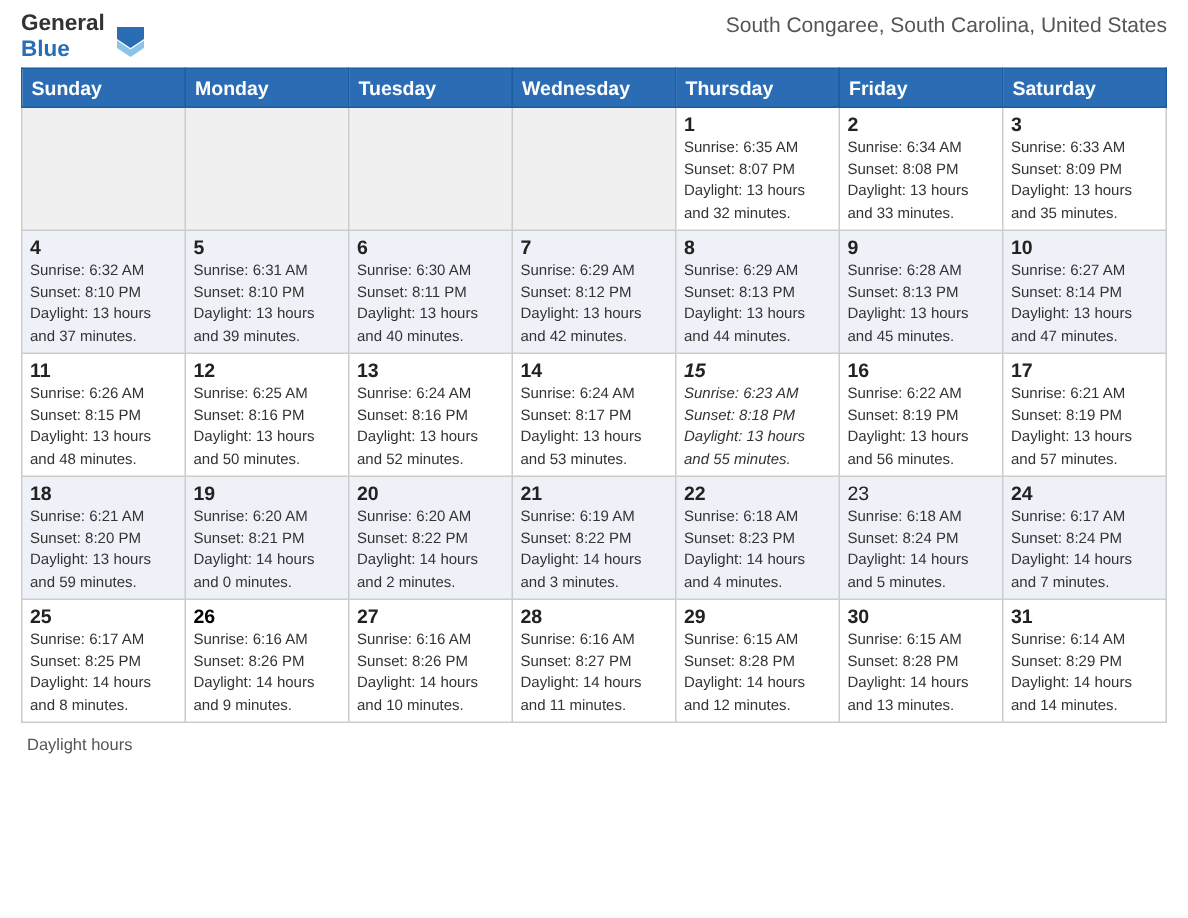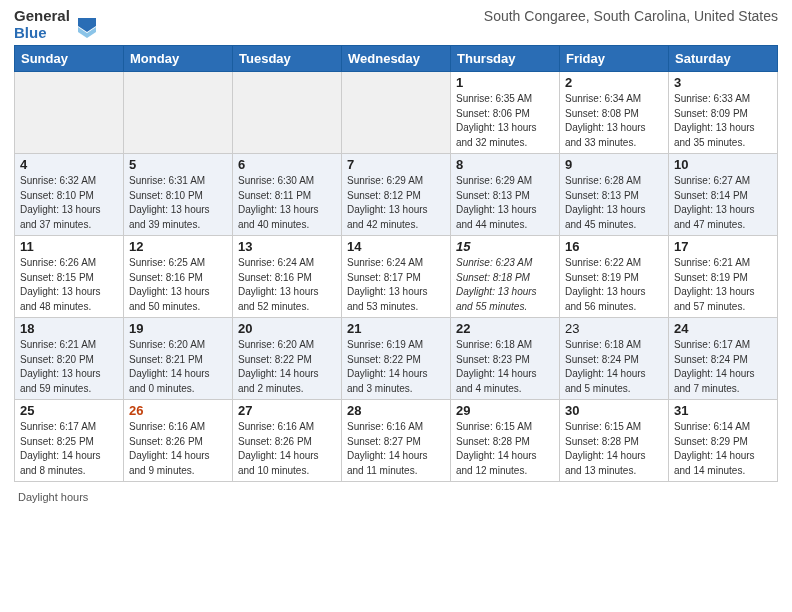--- a/index.html
+++ b/index.html
@@ -39,21 +39,21 @@
     </thead>
     <tbody id="calendar-body">
     <tr>
           <td style="border: 1px solid rgb(204, 204, 204); vertical-align: top; padding: 3px 5px; width: 14.2857%; font-size: 10.5px; color: rgb(51, 51, 51); background: rgb(240, 240, 240);"></td>
           <td style="border: 1px solid rgb(204, 204, 204); vertical-align: top; padding: 3px 5px; width: 14.2857%; font-size: 10.5px; color: rgb(51, 51, 51); background: rgb(240, 240, 240);"></td>
           <td style="border: 1px solid rgb(204, 204, 204); vertical-align: top; padding: 3px 5px; width: 14.2857%; font-size: 10.5px; color: rgb(51, 51, 51); background: rgb(240, 240, 240);"></td>
           <td style="border: 1px solid rgb(204, 204, 204); vertical-align: top; padding: 3px 5px; width: 14.2857%; font-size: 10.5px; color: rgb(51, 51, 51); background: rgb(240, 240, 240);"></td>
           <td style="border: 1px solid rgb(204, 204, 204); vertical-align: top; padding: 3px 5px; width: 14.2857%; font-size: 10.5px; color: rgb(51, 51, 51); background: rgb(255, 255, 255);">
             <div style="font-size: 13px; font-weight: bold; color: rgb(34, 34, 34); margin-bottom: 2px;">1</div>
             <div style="font-size: 10px; color: rgb(51, 51, 51); line-height: 1.45;">Sunrise: 6:35 AM</div>
-            <div style="font-size: 10px; color: rgb(51, 51, 51); line-height: 1.45;">Sunset: 8:06 PM</div>
+            <div style="font-size: 10px; color: rgb(51, 51, 51); line-height: 1.45;">Sunset: 8:07 PM</div>
             <div style="font-size: 10px; color: rgb(51, 51, 51); line-height: 1.45;">Daylight: 13 hours and 32 minutes.</div>
           </td>
           <td style="border: 1px solid rgb(204, 204, 204); vertical-align: top; padding: 3px 5px; width: 14.2857%; font-size: 10.5px; color: rgb(51, 51, 51); background: rgb(255, 255, 255);">
             <div style="font-size: 13px; font-weight: bold; color: rgb(34, 34, 34); margin-bottom: 2px;">2</div>
             <div style="font-size: 10px; color: rgb(51, 51, 51); line-height: 1.45;">Sunrise: 6:34 AM</div>
             <div style="font-size: 10px; color: rgb(51, 51, 51); line-height: 1.45;">Sunset: 8:08 PM</div>
             <div style="font-size: 10px; color: rgb(51, 51, 51); line-height: 1.45;">Daylight: 13 hours and 33 minutes.</div>
           </td>
           <td style="border: 1px solid rgb(204, 204, 204); vertical-align: top; padding: 3px 5px; width: 14.2857%; font-size: 10.5px; color: rgb(51, 51, 51); background: rgb(255, 255, 255);">
             <div style="font-size: 13px; font-weight: bold; color: rgb(34, 34, 34); margin-bottom: 2px;">3</div>
@@ -195,21 +195,21 @@
           </td>
         </tr>
         <tr>
           <td style="border: 1px solid rgb(204, 204, 204); vertical-align: top; padding: 3px 5px; width: 14.2857%; font-size: 10.5px; color: rgb(51, 51, 51); background: rgb(255, 255, 255);">
             <div style="font-size: 13px; font-weight: bold; color: rgb(34, 34, 34); margin-bottom: 2px;">25</div>
             <div style="font-size: 10px; color: rgb(51, 51, 51); line-height: 1.45;">Sunrise: 6:17 AM</div>
             <div style="font-size: 10px; color: rgb(51, 51, 51); line-height: 1.45;">Sunset: 8:25 PM</div>
             <div style="font-size: 10px; color: rgb(51, 51, 51); line-height: 1.45;">Daylight: 14 hours and 8 minutes.</div>
           </td>
           <td style="border: 1px solid rgb(204, 204, 204); vertical-align: top; padding: 3px 5px; width: 14.2857%; font-size: 10.5px; color: rgb(51, 51, 51); background: rgb(255, 255, 255);">
-            <div style="font-size: 13px; font-weight: bold; color: #c2410c; margin-bottom: 2px;">26</div>
+            <div style="font-size: 13px; font-weight: bold; color: #000000; margin-bottom: 2px;">26</div>
             <div style="font-size: 10px; color: rgb(51, 51, 51); line-height: 1.45;">Sunrise: 6:16 AM</div>
             <div style="font-size: 10px; color: rgb(51, 51, 51); line-height: 1.45;">Sunset: 8:26 PM</div>
             <div style="font-size: 10px; color: rgb(51, 51, 51); line-height: 1.45;">Daylight: 14 hours and 9 minutes.</div>
           </td>
           <td style="border: 1px solid rgb(204, 204, 204); vertical-align: top; padding: 3px 5px; width: 14.2857%; font-size: 10.5px; color: rgb(51, 51, 51); background: rgb(255, 255, 255);">
             <div style="font-size: 13px; font-weight: bold; color: rgb(34, 34, 34); margin-bottom: 2px;">27</div>
             <div style="font-size: 10px; color: rgb(51, 51, 51); line-height: 1.45;">Sunrise: 6:16 AM</div>
             <div style="font-size: 10px; color: rgb(51, 51, 51); line-height: 1.45;">Sunset: 8:26 PM</div>
             <div style="font-size: 10px; color: rgb(51, 51, 51); line-height: 1.45;">Daylight: 14 hours and 10 minutes.</div>
           </td>

